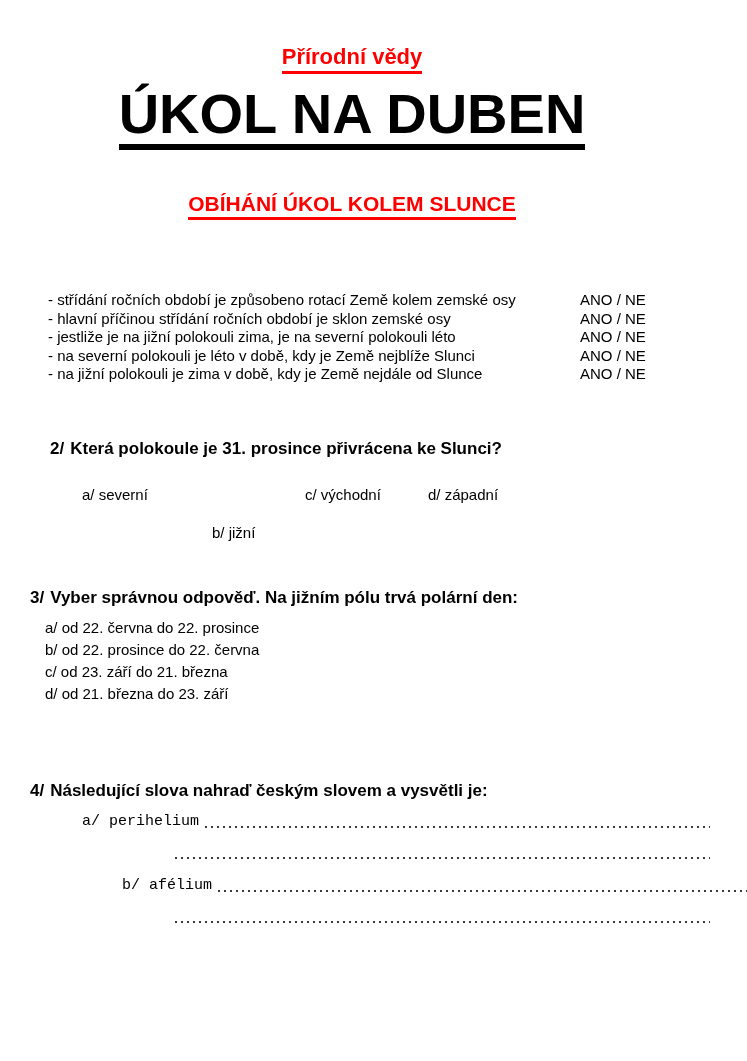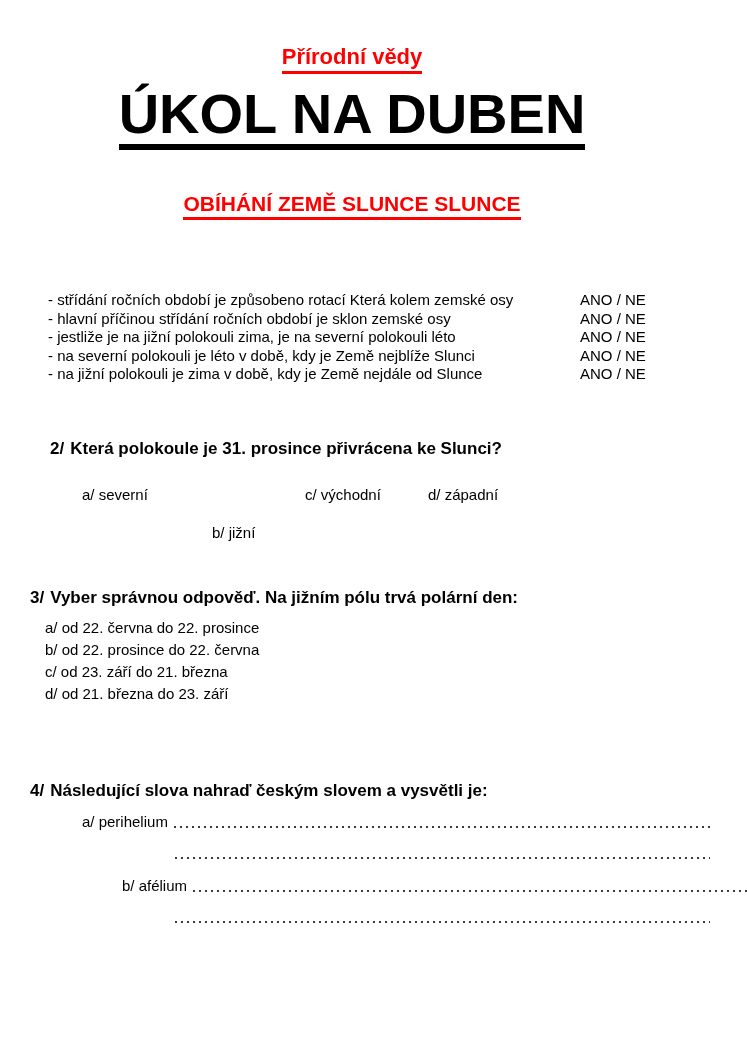--- a/index.html
+++ b/index.html
@@ -28,21 +28,21 @@
 
   .q2-options{position:absolute;left:0;top:486px;width:747px;height:20px;font-size:15px;line-height:18px;}
   .q2-options span{position:absolute;top:0;white-space:nowrap;}
   .q2-o0{left:82px;}
   .q2-o1{left:212px;margin-top:38px;}
   .q2-o2{left:305px;}
   .q2-o3{left:428px;}
 
   .q3-options{position:absolute;left:45px;top:617px;font-size:15px;line-height:22px;}
 
-  .fill-row{position:absolute;left:82px;width:628px;display:flex;font-size:15px;line-height:20px;white-space:nowrap;}
+  .fill-row{position:absolute;left:82px;width:628px;display:flex;font-size:15px;line-height:20px;white-space:nowrap;font-family:Liberation Mono, monospace;}
   .dotline{
     height:2px;
     background:repeating-linear-gradient(to right,#3a3a3a 0 2px,transparent 2px 6px);
   }
   .fill-row .dotline{flex:1;align-self:flex-end;margin:0 0 4px 6px;}
   .dotline.abs{position:absolute;left:175px;width:535px;}
 </style>
 </head>
 <body>
 
@@ -50,27 +50,27 @@
 
   <div class="center subject">
     <span class="u">Přírodní vědy</span>
   </div>
 
   <div class="center title">
     <span class="u">ÚKOL NA DUBEN</span>
   </div>
 
   <div class="center topic">
-    <span class="u">OBÍHÁNÍ ZEMĚ SLUNCE SLUNCE</span>
+    <span class="u">OBÍHÁNÍ ÚKOL KOLEM SLUNCE</span>
   </div>
 
 
   <div class="q1-rows">
     <div class="stmt-row">
-      <span class="stmt">- střídání ročních období je způsobeno rotací Která kolem zemské osy</span>
+      <span class="stmt">- střídání ročních období je způsobeno rotací Země kolem zemské osy</span>
       <span class="ans">ANO / NE</span>
     </div>
     <div class="stmt-row">
       <span class="stmt">- hlavní příčinou střídání ročních období je sklon zemské osy</span>
       <span class="ans">ANO / NE</span>
     </div>
     <div class="stmt-row">
       <span class="stmt">- jestliže je na jižní polokouli zima, je na severní polokouli léto</span>
       <span class="ans">ANO / NE</span>
     </div>

